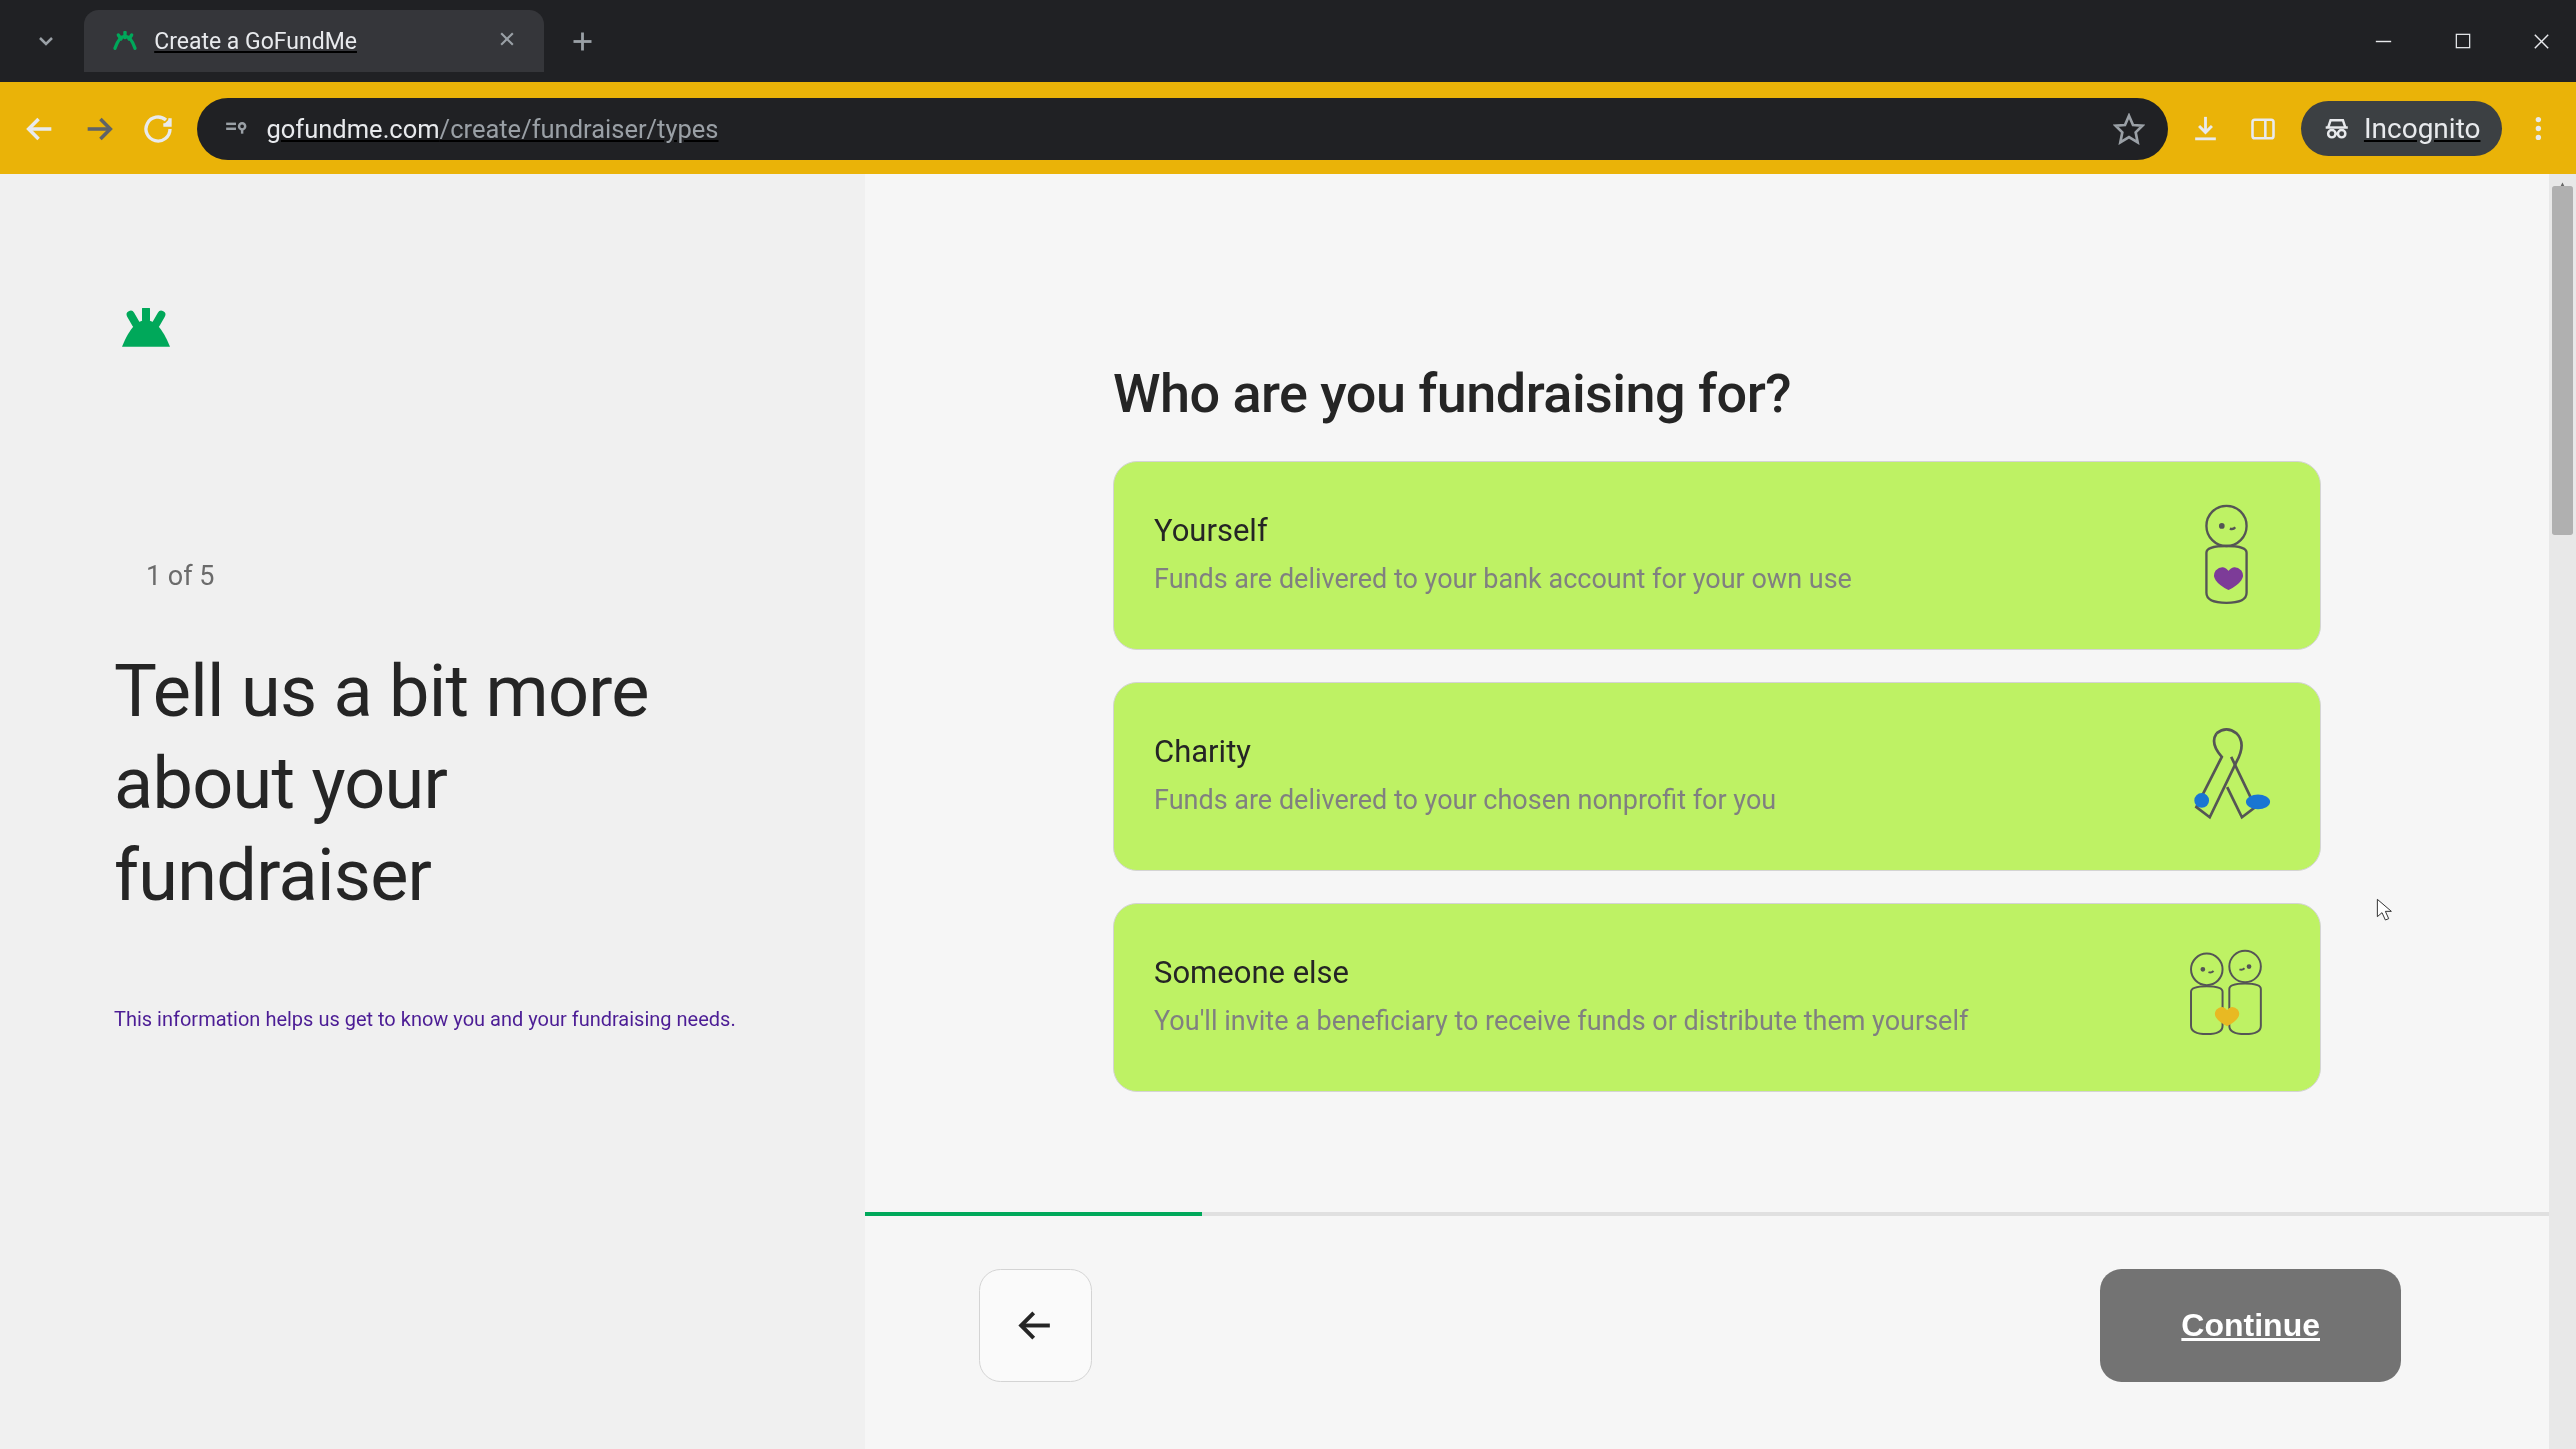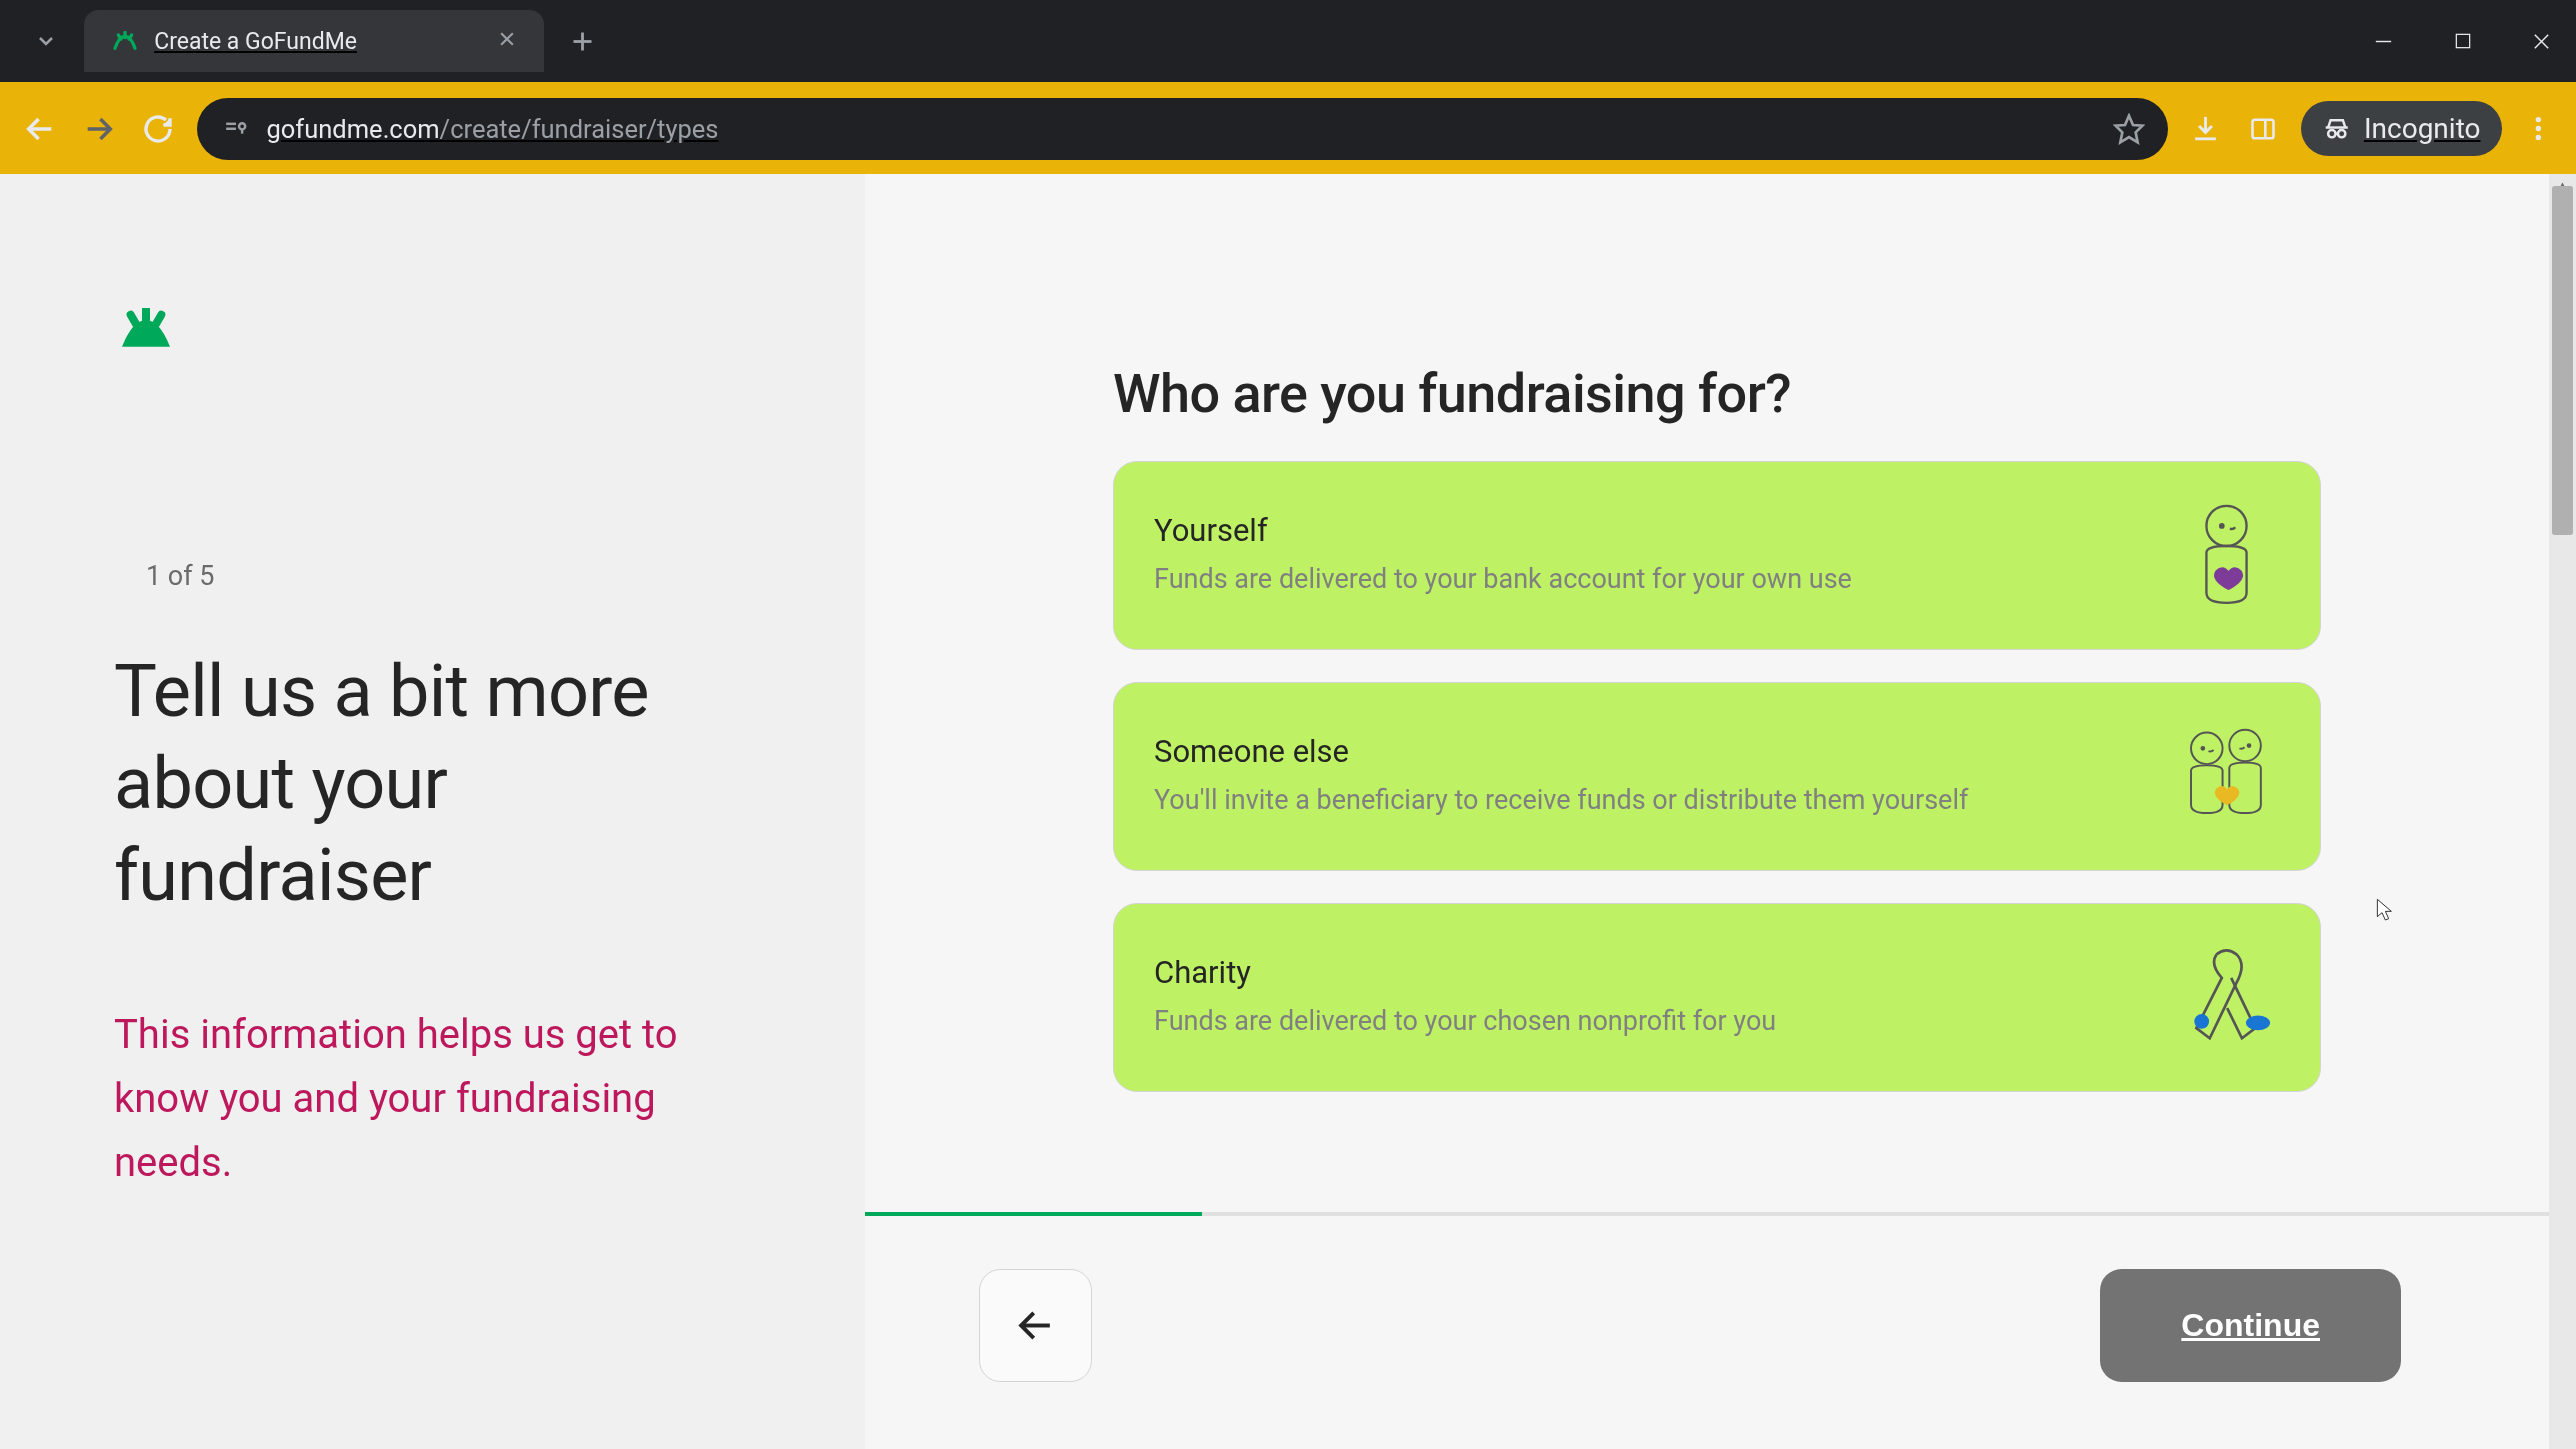--- a/index.html
+++ b/index.html
@@ -256,22 +256,22 @@
     .headline {
       color: #252525;
       font-size: 72px;
       font-weight: 400;
       line-height: 1.28;
       margin-bottom: 81px;
       letter-spacing: -0.01em;
     }
     
     .subhead {
-      color: #be185d;
-      font-size: 40px;
+      color: #4c1d95;
+      font-size: 20px;
       line-height: 1.6;
     }
     
     .main-panel {
       flex: 1;
       background: #f6f6f6;
       position: relative;
       padding: 188px 228px 0 248px;
     }
     
@@ -524,20 +524,35 @@
         <div class="option-title">Yourself</div>
         <div class="option-desc">Funds are delivered to your bank account for your own use</div>
       </div>
       <div class="option-icon">
         <svg width="87" height="114" viewBox="0 0 130 170" fill="none" stroke="#555" stroke-width="3.5">
           <circle cx="65" cy="40" r="30"></circle>
           <circle cx="58" cy="40" r="2.5" fill="#555"></circle>
           <path d="M 70 44 Q 75 46 78 42"></path>
           <path d="M 35 80 Q 35 70 65 70 Q 95 70 95 80 L 95 140 Q 95 155 65 155 Q 35 155 35 140 Z"></path>
           <path d="M 68 110 q -8 -12 -18 -2 q -8 12 18 26 q 26 -14 18 -26 q -10 -10 -18 2" fill="#7d3c98" stroke="#7d3c98"></path>
+        </svg>
+      </div>
+    </div>
+
+    <div class="option-card">
+      <div class="option-text">
+        <div class="option-title">Charity</div>
+        <div class="option-desc">Funds are delivered to your chosen nonprofit for you</div>
+      </div>
+      <div class="option-icon">
+        <svg width="101" height="114" viewBox="0 0 150 170" fill="none" stroke="#555" stroke-width="4">
+          <path d="M 60 20 Q 75 8 90 20 Q 105 35 90 62 L 50 145 L 30 130 L 68 55 Q 50 35 60 20"></path>
+          <path d="M 82 55 L 118 130 L 98 145 L 76 100"></path>
+          <circle cx="38" cy="120" r="9" fill="#1976d2" stroke="#1976d2"></circle>
+          <ellipse cx="122" cy="122" rx="16" ry="9" fill="#1976d2" stroke="#1976d2"></ellipse>
         </svg>
       </div>
     </div>
 
     <div class="option-card">
       <div class="option-text">
         <div class="option-title">Someone else</div>
         <div class="option-desc">You'll invite a beneficiary to receive funds or distribute them yourself</div>
       </div>
       <div class="option-icon">
@@ -548,35 +563,20 @@
           <path d="M 32 85 Q 32 75 60 75 Q 88 75 88 85 L 88 145 Q 88 160 60 160 Q 32 160 32 145 Z"></path>
           <circle cx="128" cy="40" r="28"></circle>
           <circle cx="135" cy="40" r="2.5" fill="#555"></circle>
           <path d="M 118 45 Q 123 47 127 43"></path>
           <path d="M 100 80 Q 100 70 128 70 Q 156 70 156 80 L 156 145 Q 156 160 128 160 Q 100 160 100 145 Z"></path>
           <path d="M 96 120 q -8 -12 -18 -2 q -8 12 18 26 q 26 -14 18 -26 q -10 -10 -18 2" fill="#e8b923" stroke="#e8b923"></path>
         </svg>
       </div>
     </div>
 
-    <div class="option-card">
-      <div class="option-text">
-        <div class="option-title">Charity</div>
-        <div class="option-desc">Funds are delivered to your chosen nonprofit for you</div>
-      </div>
-      <div class="option-icon">
-        <svg width="101" height="114" viewBox="0 0 150 170" fill="none" stroke="#555" stroke-width="4">
-          <path d="M 60 20 Q 75 8 90 20 Q 105 35 90 62 L 50 145 L 30 130 L 68 55 Q 50 35 60 20"></path>
-          <path d="M 82 55 L 118 130 L 98 145 L 76 100"></path>
-          <circle cx="38" cy="120" r="9" fill="#1976d2" stroke="#1976d2"></circle>
-          <ellipse cx="122" cy="122" rx="16" ry="9" fill="#1976d2" stroke="#1976d2"></ellipse>
-        </svg>
-      </div>
-    </div>
-
     <div class="progress-bar">
       <div class="progress-fill"></div>
     </div>
 
     <div class="footer-controls">
       <div class="back-button">
         <svg width="43" height="43" viewBox="0 0 24 24" fill="none" stroke="currentColor" stroke-width="2.2">
           <line x1="20" y1="12" x2="4" y2="12"></line>
             <polyline points="11 5 4 12 11 19"></polyline>
         </svg>

